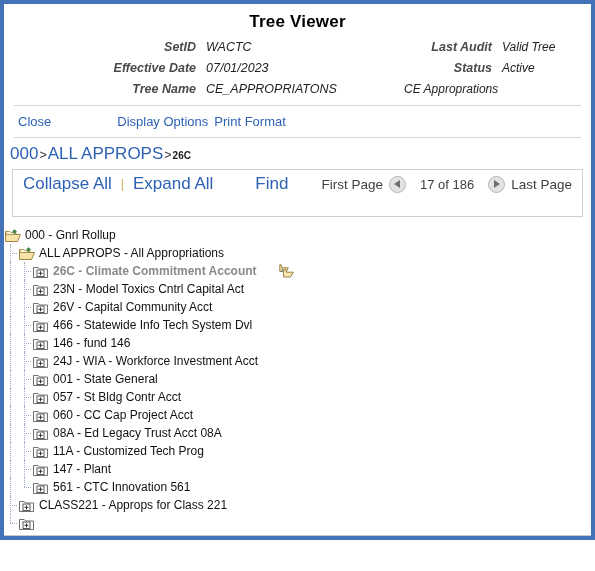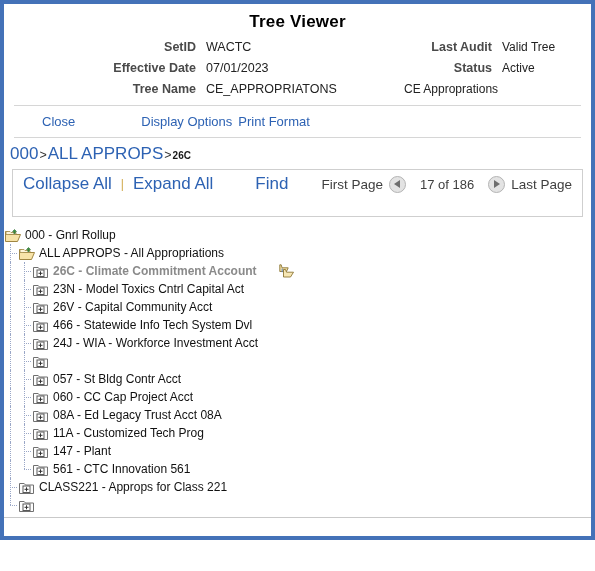--- a/index.html
+++ b/index.html
@@ -42,20 +42,21 @@
   }
 
   
   .hdr {
     margin-top: 8px;
     padding: 0 6px 0 6px;
     display: grid;
     grid-template-columns: 196px 176px 120px 1fr;
     row-gap: 7px;
     align-items: baseline;
+    font-style: italic;
   }
   .lbl {
     text-align: right;
     font-size: 12.5px;
     font-weight: bold;
     color: #4a4a4a;
     padding-right: 10px;
     white-space: nowrap;
   }
   .val {
@@ -68,21 +69,20 @@
     margin: 9px 10px 0 10px;
     border-bottom: 1px solid #d6d6d6;
   }
 
   
   .actions {
     height: 31px;
     display: flex;
     align-items: center;
     padding-left: 14px;
-    margin-left: 24px;
   }
   .lnk {
     color: #2d62b3;
     font-size: 13px;
     text-decoration: none;
     cursor: pointer;
     white-space: nowrap;
   }
   .actions .gap1 { width: 66px; }
   .actions .gap2 { width: 6px; }
@@ -404,33 +404,47 @@
           <span class="rail v"></span>
           <span class="rail tee"></span>
           <span class="icon-wrap">
             <svg width="15" height="13" viewBox="0 0 15 13">
               <path d="M0.5 2.5 L0.5 12.5 L14.5 12.5 L14.5 4 L6.5 4 L5.2 2.5 Z" fill="#fdfdfd" stroke="#707070" stroke-width="1" stroke-linejoin="round"></path>
               <rect x="4" y="5" width="7" height="6.5" fill="#ffffff" stroke="#5a5a5a" stroke-width="1"></rect>
               <rect x="7" y="6.3" width="1" height="4" fill="#333"></rect>
               <rect x="5.5" y="7.8" width="4" height="1" fill="#333"></rect>
             </svg>
           </span>
+          <span class="node-label">146 - fund 146</span>
+        </div>
+        <div class="node">
+          <span class="rail v"></span>
+          <span class="rail tee"></span>
+          <span class="icon-wrap">
+            <svg width="15" height="13" viewBox="0 0 15 13">
+              <path d="M0.5 2.5 L0.5 12.5 L14.5 12.5 L14.5 4 L6.5 4 L5.2 2.5 Z" fill="#fdfdfd" stroke="#707070" stroke-width="1" stroke-linejoin="round"></path>
+              <rect x="4" y="5" width="7" height="6.5" fill="#ffffff" stroke="#5a5a5a" stroke-width="1"></rect>
+              <rect x="7" y="6.3" width="1" height="4" fill="#333"></rect>
+              <rect x="5.5" y="7.8" width="4" height="1" fill="#333"></rect>
+            </svg>
+          </span>
           <span class="node-label">24J - WIA - Workforce Investment Acct</span>
         </div>
         <div class="node">
           <span class="rail v"></span>
           <span class="rail tee"></span>
           <span class="icon-wrap">
             <svg width="15" height="13" viewBox="0 0 15 13">
               <path d="M0.5 2.5 L0.5 12.5 L14.5 12.5 L14.5 4 L6.5 4 L5.2 2.5 Z" fill="#fdfdfd" stroke="#707070" stroke-width="1" stroke-linejoin="round"></path>
               <rect x="4" y="5" width="7" height="6.5" fill="#ffffff" stroke="#5a5a5a" stroke-width="1"></rect>
               <rect x="7" y="6.3" width="1" height="4" fill="#333"></rect>
               <rect x="5.5" y="7.8" width="4" height="1" fill="#333"></rect>
             </svg>
           </span>
+          <span class="node-label">001 - State General</span>
         </div>
         <div class="node">
           <span class="rail v"></span>
           <span class="rail tee"></span>
           <span class="icon-wrap">
             <svg width="15" height="13" viewBox="0 0 15 13">
               <path d="M0.5 2.5 L0.5 12.5 L14.5 12.5 L14.5 4 L6.5 4 L5.2 2.5 Z" fill="#fdfdfd" stroke="#707070" stroke-width="1" stroke-linejoin="round"></path>
               <rect x="4" y="5" width="7" height="6.5" fill="#ffffff" stroke="#5a5a5a" stroke-width="1"></rect>
               <rect x="7" y="6.3" width="1" height="4" fill="#333"></rect>
               <rect x="5.5" y="7.8" width="4" height="1" fill="#333"></rect>

